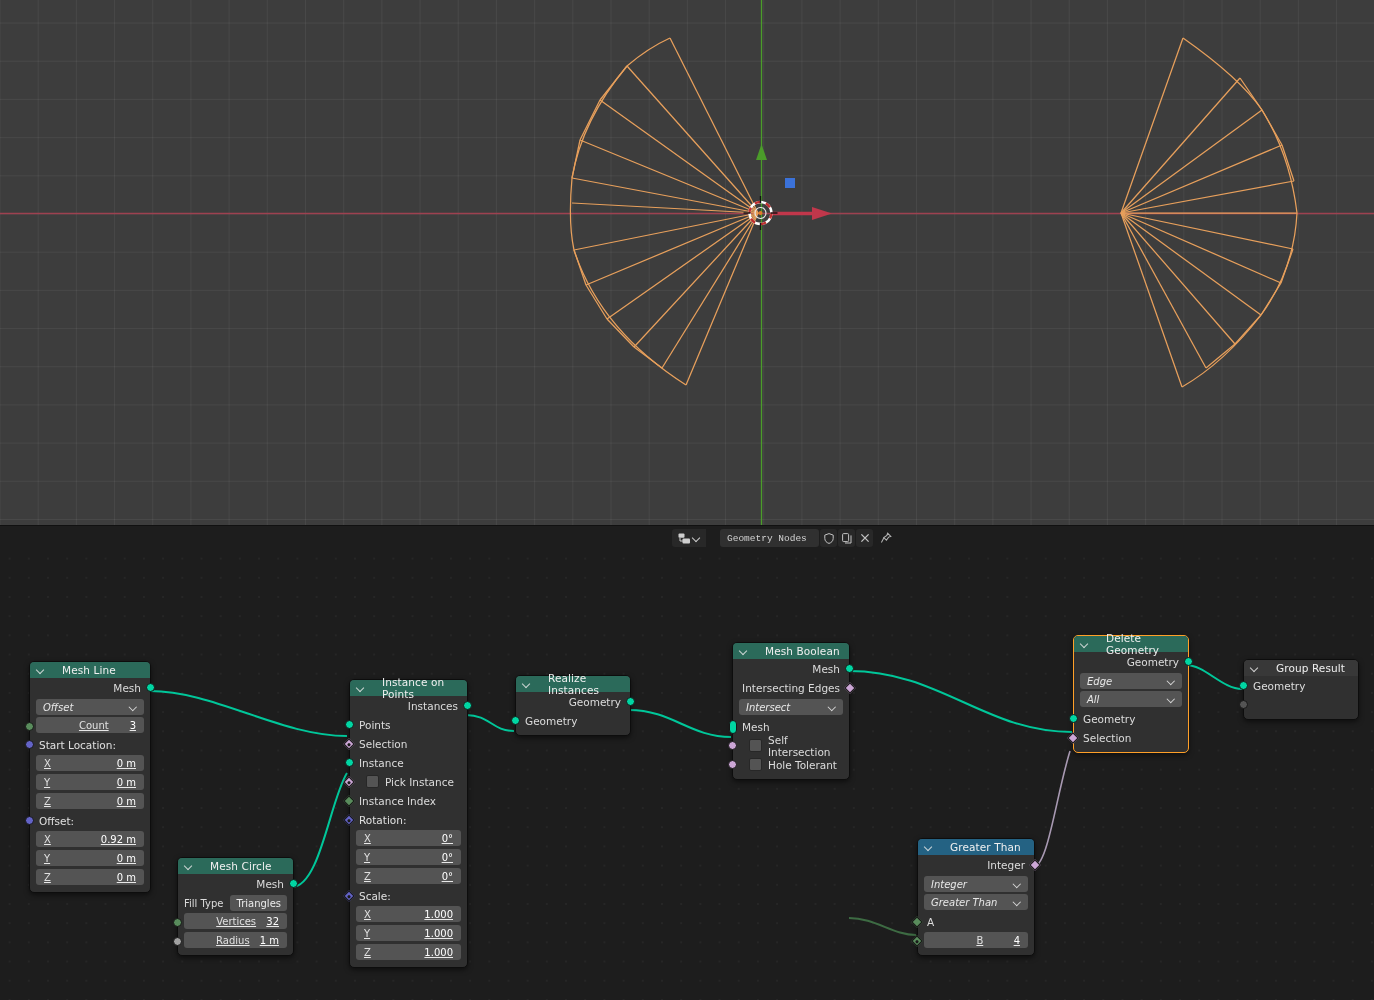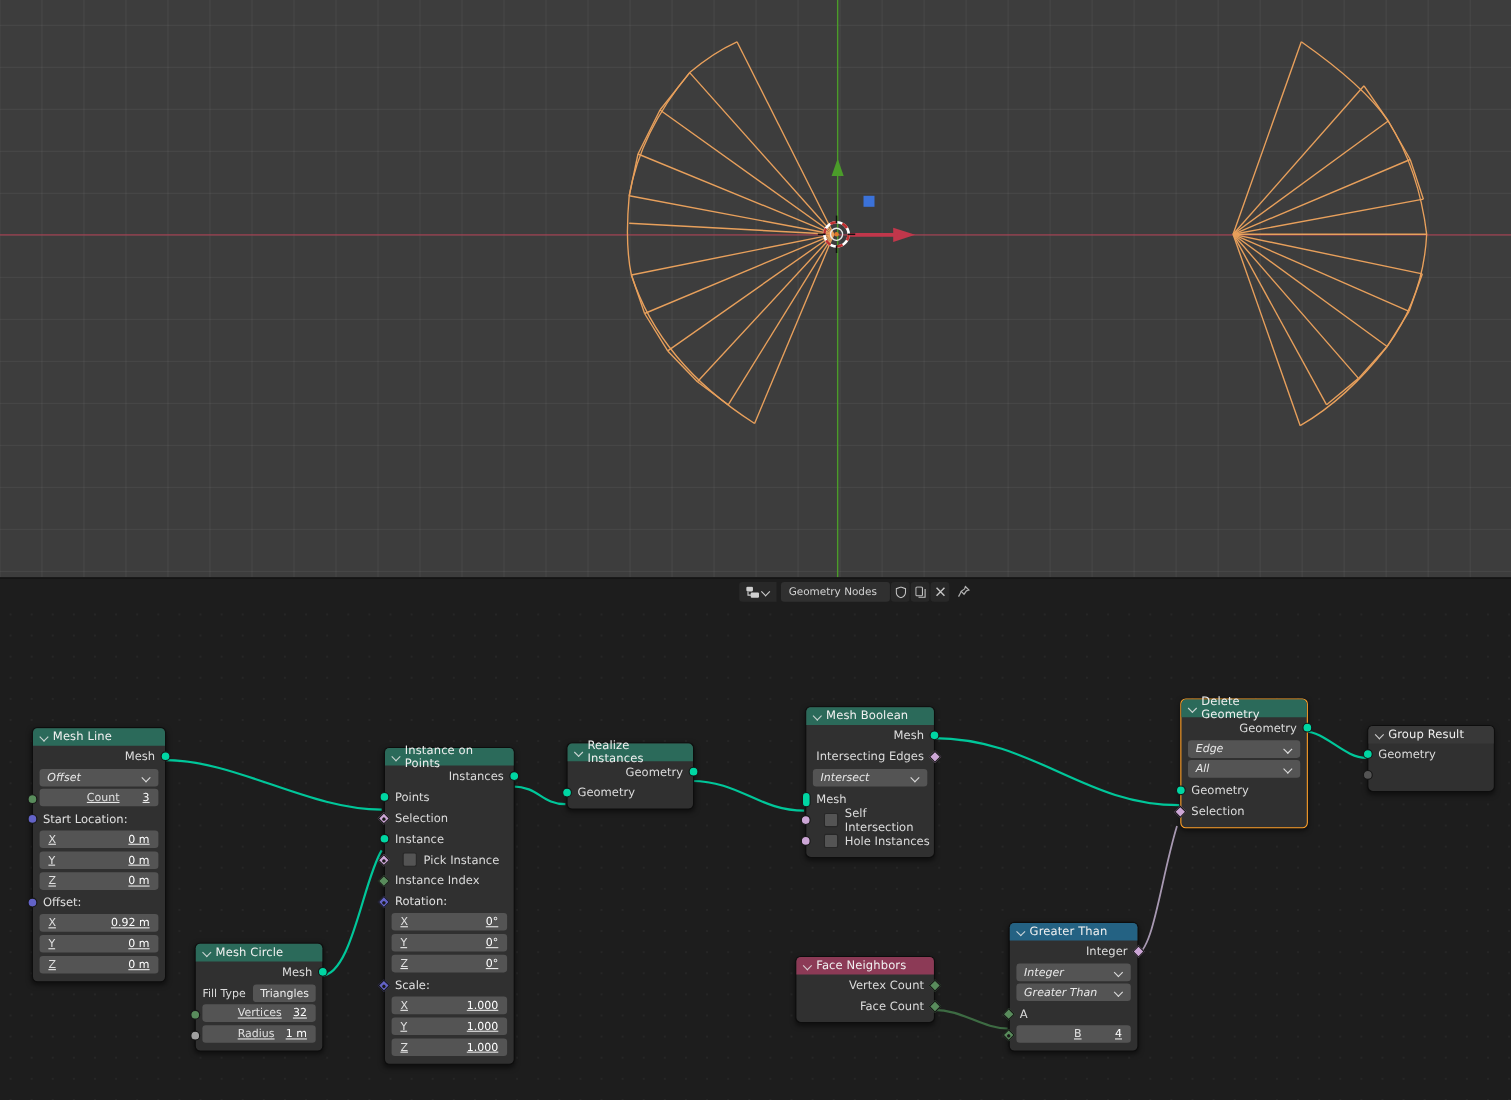--- a/index.html
+++ b/index.html
@@ -36,23 +36,23 @@
   }
   .hdr-btn {
     height: 18px; background: #282828; border-radius: 3px;
     display: flex; align-items: center; justify-content: center;
     color: #bcbcbc;
   }
   .hdr-editor-type {
     width: 30px; border-radius: 3px 0 0 3px; gap: 2px; padding: 0 2px;
   }
   .hdr-name {
-    margin-left: 4px; width: 92px; border-radius: 3px;
+    margin-left: 14px; width: 92px; border-radius: 3px;
     background: #303030; color: #d2d2d2; font-size: 9.5px;
-    justify-content: flex-start; padding-left: 7px;
+    justify-content: flex-start; padding-left: 7px; font-family: Liberation Mono, monospace;
   }
   .hdr-ico { width: 17px; margin-left: 1px; }
   .hdr-ico:first-of-type { border-radius: 3px 0 0 3px; }
   .hdr-pin { background: transparent; width: 18px; margin-left: 4px; }
 
   
   #node-editor {
     position: absolute; left: 0; top: 549px; width: 1374px; height: 451px;
     background-color: #1d1d1d;
     background-image: radial-gradient(circle, #262626 1px, transparent 1.2px);
@@ -67,21 +67,21 @@
     background: #303030;
     border: 1px solid #0d0d0d;
     border-radius: 5px;
     box-shadow: 0 2px 5px rgba(0,0,0,0.5);
     color: #e3e3e3;
     font-size: 10.5px;
   }
   .node.selected { border-color: #ffa028; }
   .node-header {
     height: 16px; border-radius: 4px 4px 0 0;
-    display: flex; align-items: center; gap: 4px;
+    display: flex; align-items: center; gap: 18px;
     padding: 0 6px;
     font-size: 10.5px; color: #f0f0f0;
     letter-spacing: 0.1px;
   }
   .hdr-geom { background: #2b6a5a; }
   .hdr-attr { background: #8c3a56; }
   .hdr-conv { background: #246283; }
   .hdr-grp { background: #383838; }
   .chev {
     width: 8px; height: 8px; flex: 0 0 8px;
@@ -535,21 +535,21 @@
         <span>Mesh</span>
       </div>
       <div class="row in check">
         <span class="sock left circle s-bool"></span>
         <span class="checkbox"></span>
         <span>Self Intersection</span>
       </div>
       <div class="row in check">
         <span class="sock left circle s-bool"></span>
         <span class="checkbox"></span>
-        <span>Hole Instances</span>
+        <span>Hole Tolerant</span>
       </div>
     </div>
   </div>
 
   <div class="node selected" style="left:1073px; top:86px; width:114px;">
     <div class="node-header hdr-geom">
       <span class="chev"></span>
       <span>Delete Geometry</span>
     </div>
     <div class="node-body">
@@ -586,36 +586,20 @@
         <span class="sock left circle s-geom"></span>
         <span>Geometry</span>
       </div>
       <div class="row in">
         <span class="sock left circle s-grey"></span>
         <span></span>
       </div>
     </div>
   </div>
 
-  <div class="node" style="left:723px; top:320px; width:125px;">
-    <div class="node-header hdr-attr">
-      <span class="chev"></span>
-      <span>Face Neighbors</span>
-    </div>
-    <div class="node-body">
-      <div class="row out">
-        <span class="sock right diamond s-int"></span>
-        <span>Vertex Count</span>
-      </div>
-      <div class="row out">
-        <span class="sock right diamond s-int"></span>
-        <span>Face Count</span>
-      </div>
-    </div>
-  </div>
 
   <div class="node" style="left:917px; top:289px; width:116px;">
     <div class="node-header hdr-conv">
       <span class="chev"></span>
       <span>Greater Than</span>
     </div>
     <div class="node-body">
       <div class="row out">
         <span class="sock right diamond s-bool"></span>
         <span>Integer</span>

